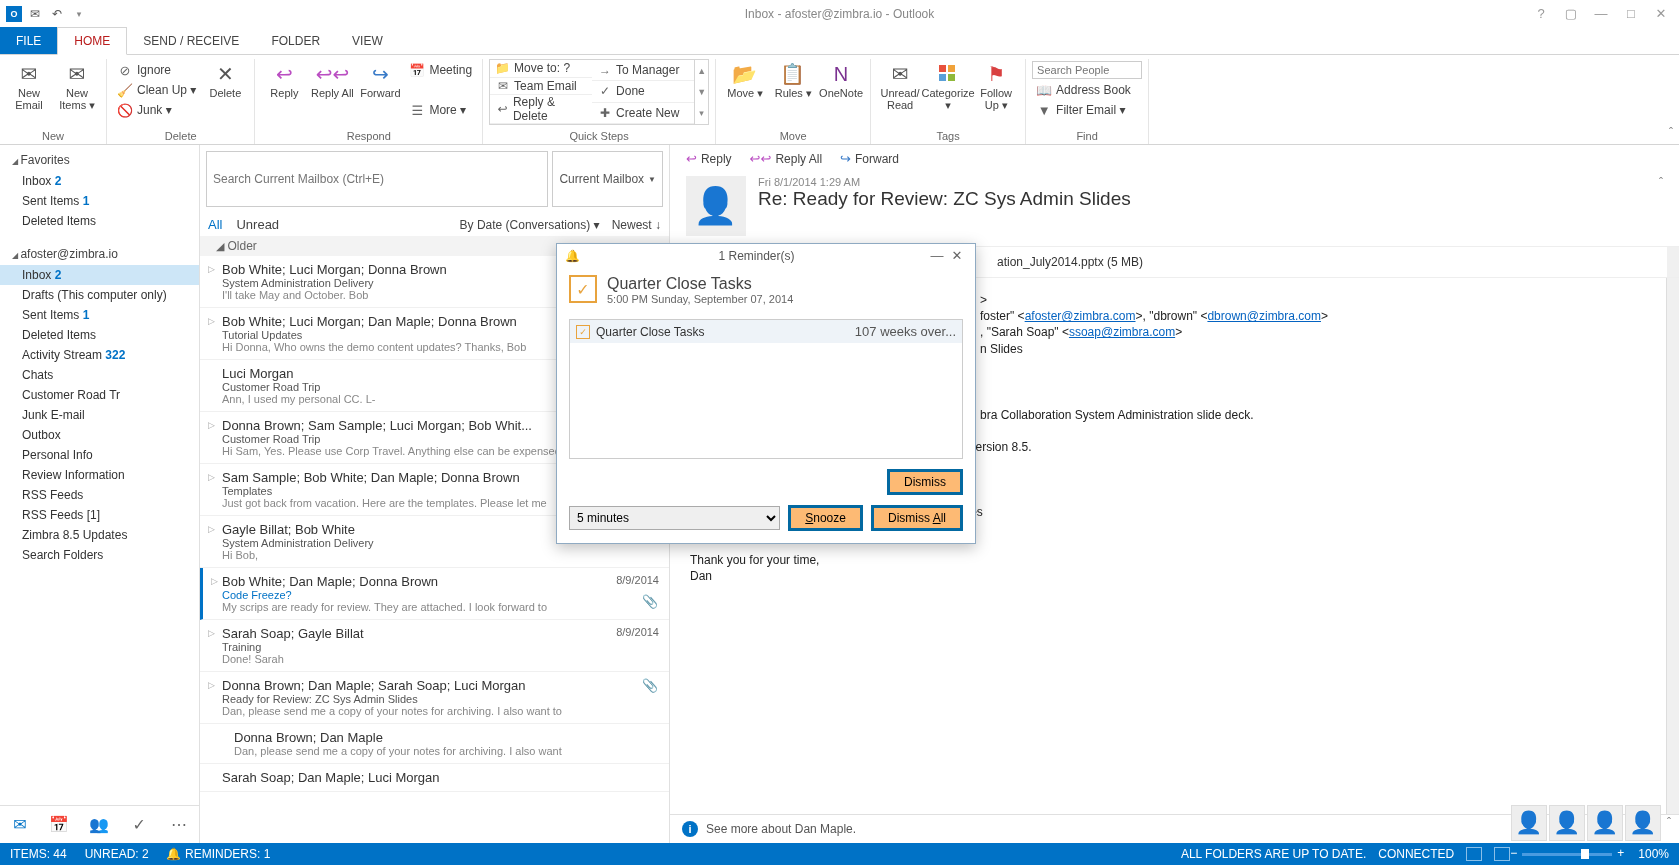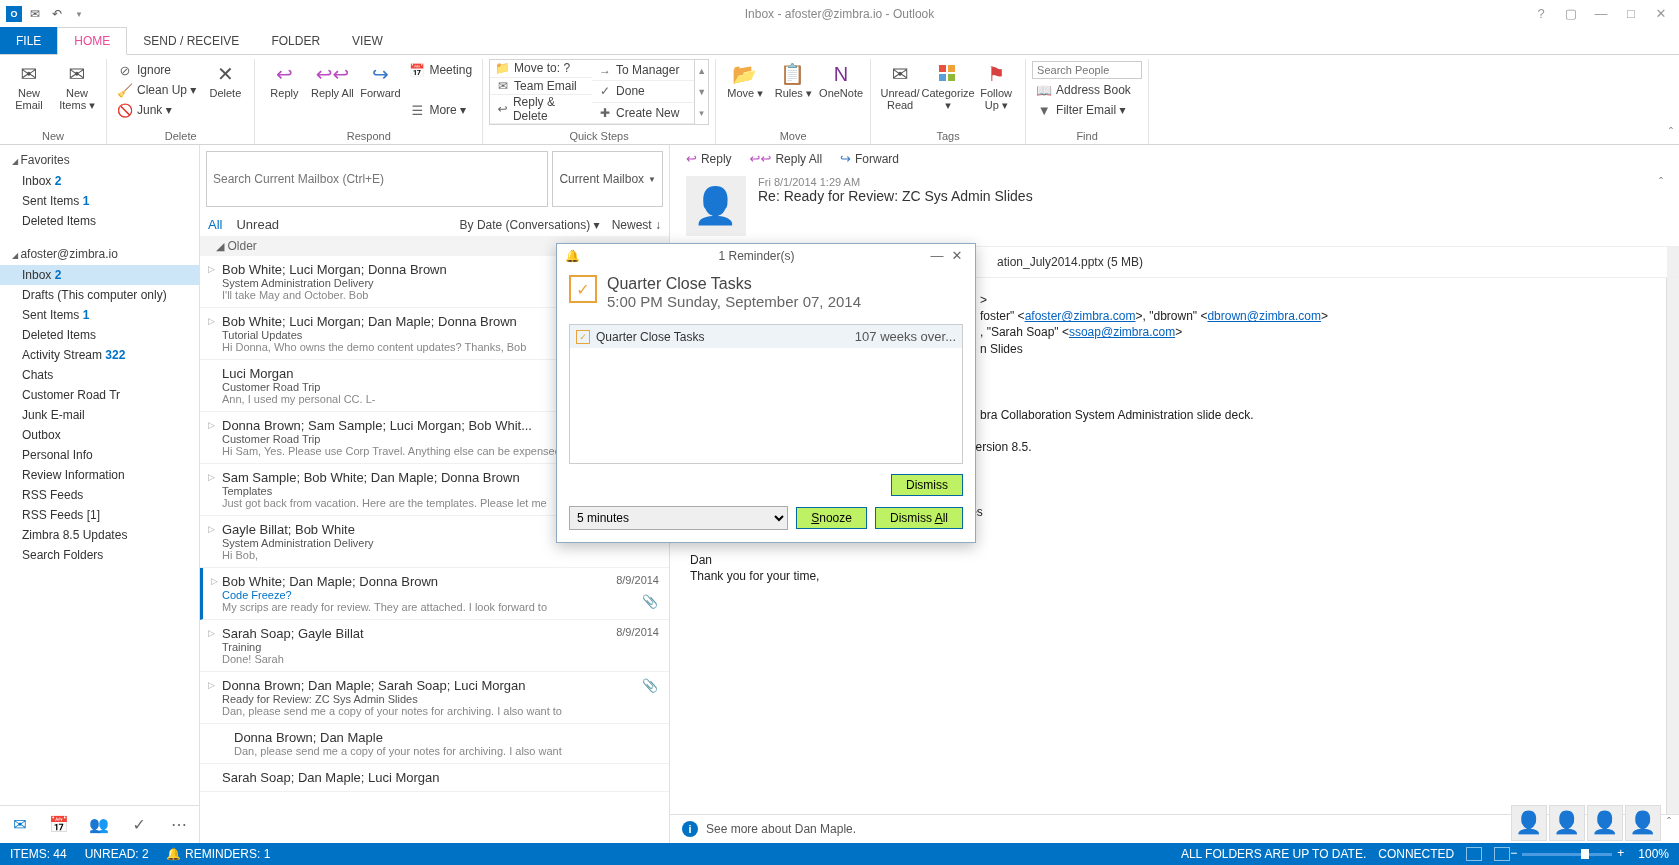--- a/index.html
+++ b/index.html
@@ -7,21 +7,21 @@
 .titlebar { height:27px; background:#fff; display:flex; align-items:center; position:relative; }
 .titlebar .qat { display:flex; align-items:center; gap:4px; padding-left:6px; }
 .titlebar .qat .logo { width:16px; height:16px; background:#0072c6; color:#fff; font-size:9px; display:flex; align-items:center; justify-content:center; font-weight:bold; }
 .titlebar .qat .ic { width:18px; height:18px; display:flex; align-items:center; justify-content:center; color:#555; cursor:pointer; }
 .titlebar .title { position:absolute; left:50%; transform:translateX(-50%); color:#888; font-size:12px; }
 .titlebar .winbtns { position:absolute; right:0; display:flex; gap:2px; padding-right:4px; }
 .titlebar .winbtns .b { width:28px; height:20px; display:flex; align-items:center; justify-content:center; color:#999; cursor:pointer; font-size:13px; }
 .tabs { height:28px; display:flex; align-items:stretch; border-bottom:1px solid #d4d4d4; }
 .tabs .tab { padding:0 16px; display:flex; align-items:center; color:#444; cursor:pointer; }
 .tabs .tab.file { background:#0072c6; color:#fff;text-align:center; }
-.tabs .tab.active { color:#ec4899; border:1px solid #d4d4d4; border-bottom:1px solid #fff; margin-bottom:-1px; }
+.tabs .tab.active { color:#b91c1c; border:1px solid #d4d4d4; border-bottom:1px solid #fff; margin-bottom:-1px; }
 .ribbon { height:90px; border-bottom:1px solid #d4d4d4; display:flex; position:relative; padding-top:4px; }
 .ribbon .grp { border-right:1px solid #e5e5e5; padding:0 6px; display:flex; flex-direction:column; justify-content:space-between; }
 .ribbon .grp .body { display:flex; align-items:flex-start; gap:2px; flex:1; }
 .ribbon .grp .lbl { text-align:center; color:#666; font-size:11px; padding:2px 0; }
 .ribbon .bigbtn { display:flex; flex-direction:column; align-items:center; justify-content:flex-start; width:46px; text-align:center; cursor:pointer; padding-top:2px; }
 .ribbon .bigbtn .ic { width:26px; height:26px; display:flex; align-items:center; justify-content:center; font-size:20px; color:#555; }
 .ribbon .bigbtn span { font-size:11px; line-height:12px; color:#444; }
 .ribbon .smrow { display:flex; flex-direction:column; gap:2px; padding-top:2px; }
 .ribbon .smbtn { display:flex; align-items:center; gap:4px; cursor:pointer; padding:1px 4px; font-size:11px; color:#444; white-space:nowrap; }
 .ribbon .smbtn .ic { width:16px; height:16px; display:flex; align-items:center; justify-content:center; color:#666; font-size:13px; }
@@ -65,21 +65,21 @@
 .list .msg.sel { border-left:3px solid #0072c6; padding-left:19px; }
 .reading { flex:1; display:flex; flex-direction:column; overflow:hidden; position:relative; }
 .reading .actions { padding:6px 16px; display:flex; gap:18px; }
 .reading .actions .a { color:#444; cursor:pointer; display:flex; align-items:center; gap:4px; font-size:12px; }
 .reading .actions .a .ic { color:#ba4ec2; font-size:13px; }
 .reading .hdr { padding:4px 16px 10px; display:flex; gap:12px; border-bottom:1px solid #eee; }
 .reading .hdr .avatar { width:60px; height:60px; background:#eee; display:flex; align-items:center; justify-content:center; color:#ccc; font-size:36px; }
 .reading .hdr .meta { flex:1; }
 .reading .hdr .meta .date { color:#888; font-size:11px; }
 .reading .hdr .meta .name { color:#666; font-size:17px; padding:2px 0; }
-.reading .hdr .meta .subj { color:#333; font-size:14px; }
+.reading .hdr .meta .subj { color:#333; font-size:19px; }
 .reading .hdr .collapse { color:#888; cursor:pointer; align-self:flex-start; }
 .reading .attline { padding:8px 16px; color:#333; font-size:12px; border-bottom:1px solid #eee; display:flex; align-items:flex-end; gap:6px; position:relative; }
 .reading .attline::after { content:""; position:absolute; right:0; top:0; bottom:0; width:12px; background:#f0f0f0; }
 .reading .body { flex:1; padding:14px 20px 40px 20px; overflow-y:auto; font-family:Calibri,Arial,sans-serif; font-size:15px; color:#222; line-height:1.35; position:relative; }
 .reading .body a { color:#0563c1; text-decoration:underline; }
 .reading .body::after { content:""; position:absolute; right:0; top:0; bottom:0; width:12px; background:#f0f0f0; border-left:1px solid #ddd; }
 .reading .footer { border-top:1px solid #e0e0e0; padding:6px 12px; display:flex; align-items:center; gap:8px; color:#555; }
 .reading .footer .info-ic { width:16px; height:16px; border-radius:50%; background:#0072c6; color:#fff; display:flex; align-items:center; justify-content:center; font-size:11px; font-weight:bold; }
 .contact-photos { position:absolute; right:4px; bottom:24px; display:flex; align-items:center; gap:2px; }
 .contact-photos .ph { width:36px; height:36px; background:#eee; border:1px solid #ddd; display:flex; align-items:center; justify-content:center; color:#ccc; font-size:22px; }
@@ -94,27 +94,27 @@
 .status .viewbtn { width:16px; height:14px; border:1px solid #8abfe8; display:inline-block; }
 
 .reminder { position:absolute; left:556px; top:243px; width:420px; background:#fff; border:1px solid #8faac2; box-shadow:0 4px 14px rgba(0,0,0,.25); z-index:100; }
 .reminder .ttl { background:#fff; padding:4px 8px; display:flex; align-items:center; color:#555; font-size:12px; }
 .reminder .ttl .bell { color:#e8a33d; margin-right:6px; }
 .reminder .ttl .txt { flex:1; text-align:center; }
 .reminder .ttl .b { width:20px; text-align:center; cursor:pointer; color:#666; font-size:13px; }
 .reminder .top { padding:8px 12px; display:flex; gap:10px; align-items:flex-start; }
 .reminder .top .ic { width:28px; height:28px; border:2px solid #e8a33d; display:flex; align-items:center; justify-content:center; color:#e8a33d; font-size:16px; }
 .reminder .top .info .name { font-size:16px; color:#444; }
-.reminder .top .info .when { font-size:15px; color:#666; }
+.reminder .top .info .when { font-size:11px; color:#666; }
 .reminder .listbox { margin:6px 12px; border:1px solid #ccc; height:140px; overflow:auto; }
 .reminder .listbox .row { display:flex; align-items:center; padding:4px 6px; background:#eef3f8; gap:6px; cursor:pointer; }
 .reminder .listbox .row .ic { width:14px; height:14px; border:1px solid #e8a33d; display:flex; align-items:center; justify-content:center; color:#e8a33d; font-size:9px; }
 .reminder .listbox .row .due { margin-left:auto; color:#555; font-size:13px; }
 .reminder .dismiss-solo { display:flex; justify-content:flex-end; padding:4px 12px; }
-.reminder button { border:1px solid #0369a1; background:#bef264; padding:3px 14px; cursor:pointer; font-size:12px; }
+.reminder button { border:3px solid #0369a1; background:#fdba74; padding:3px 14px; cursor:pointer; font-size:12px; }
 .reminder .snooze-lbl { padding:4px 12px 0; color:#555; font-size:11px; }
 .reminder .snooze-row { display:flex; gap:8px; padding:6px 12px 12px; align-items:center; }
 .reminder .snooze-row select { flex:1; border:1px solid #aaa; padding:3px; font-size:12px; }
 .reminder .snooze-row .da { margin-left:auto; }
 svg { display:block; }
 </style>
 </head>
 <body>
 
 <div class="titlebar">
@@ -455,22 +455,22 @@
       <div style="height:50px;"></div>
       <div style="padding-left:290px;"><span>bra Collaboration System Administration slide deck.</span></div>
       <div style="height:16px;"></div>
       <div>Please review and compare to Zimbra Collaboration version 8.5.</div>
       <div style="height:16px;"></div>
       <div>At Tuesday's meeting, please be prepared to:</div>
       <div>- Review the changes required for your section(s)</div>
       <div>- Estimate how long you will need to make the changes</div>
       <div>- Discuss compiling the finished slide deck</div>
       <div style="height:16px;"></div>
+      <div>Thank you for your time,</div>
       <div>Dan</div>
-      <div>Thank you for your time,</div>
     </div>
     <div class="footer">
       <div class="info-ic">i</div>
       <span>See more about Dan Maple.</span>
     </div>
   </div>
 </div>
 
 <div class="navbar">
   <div class="nb active">✉</div>

